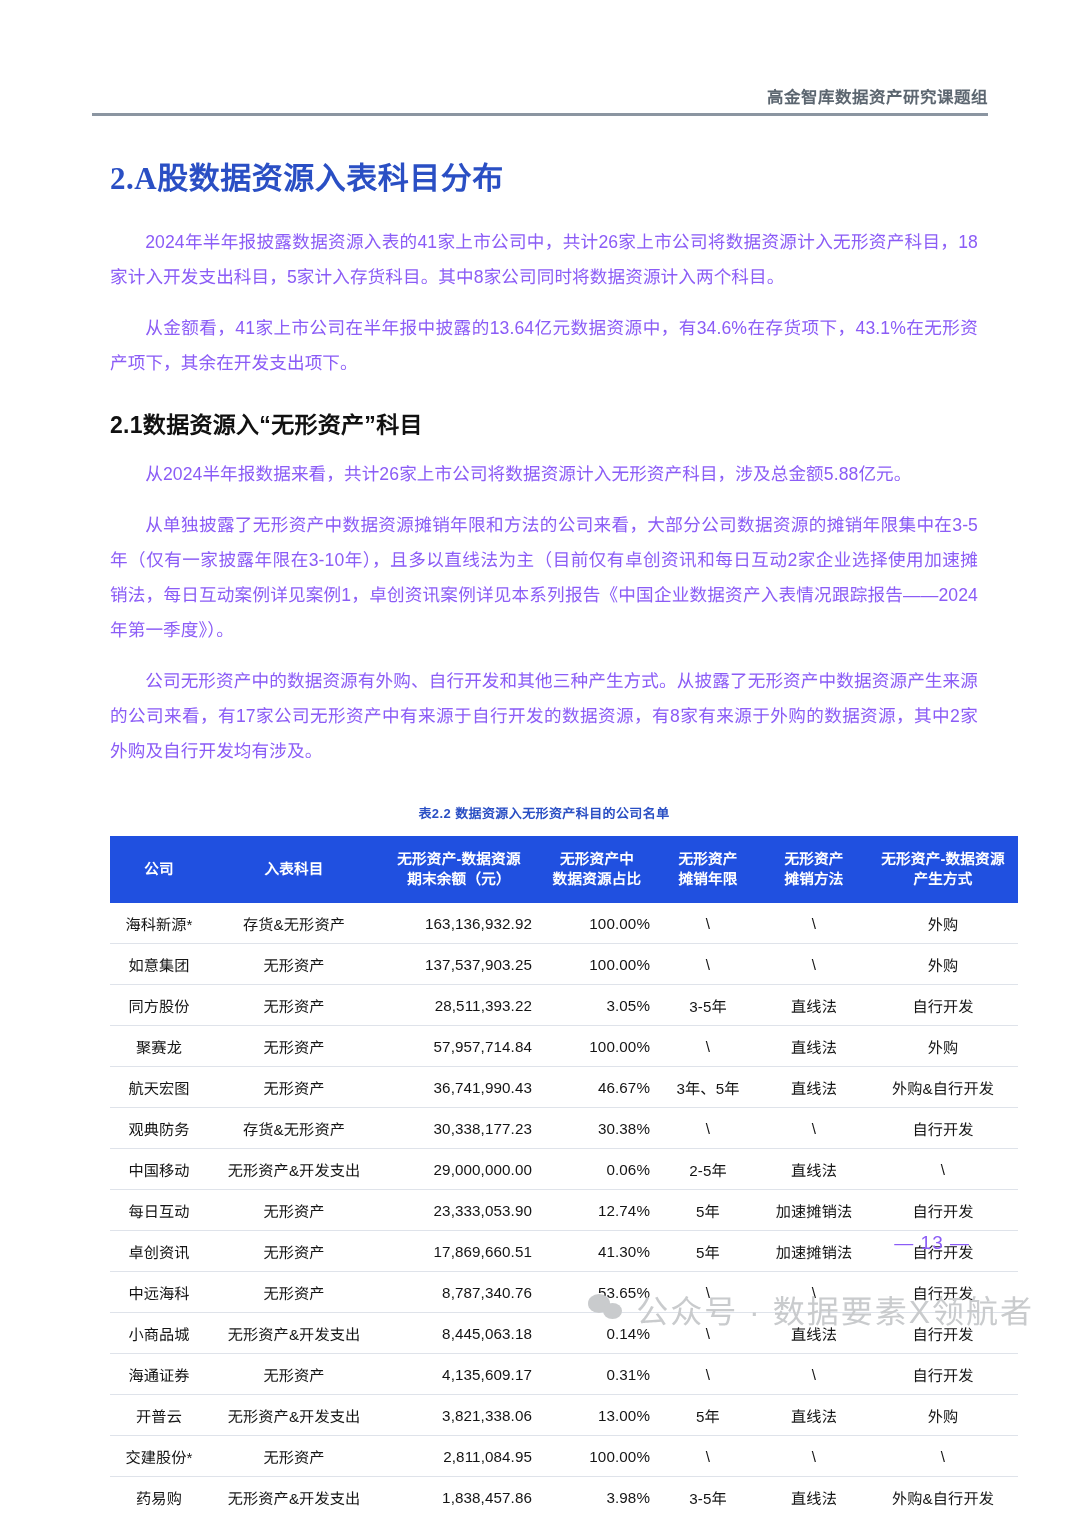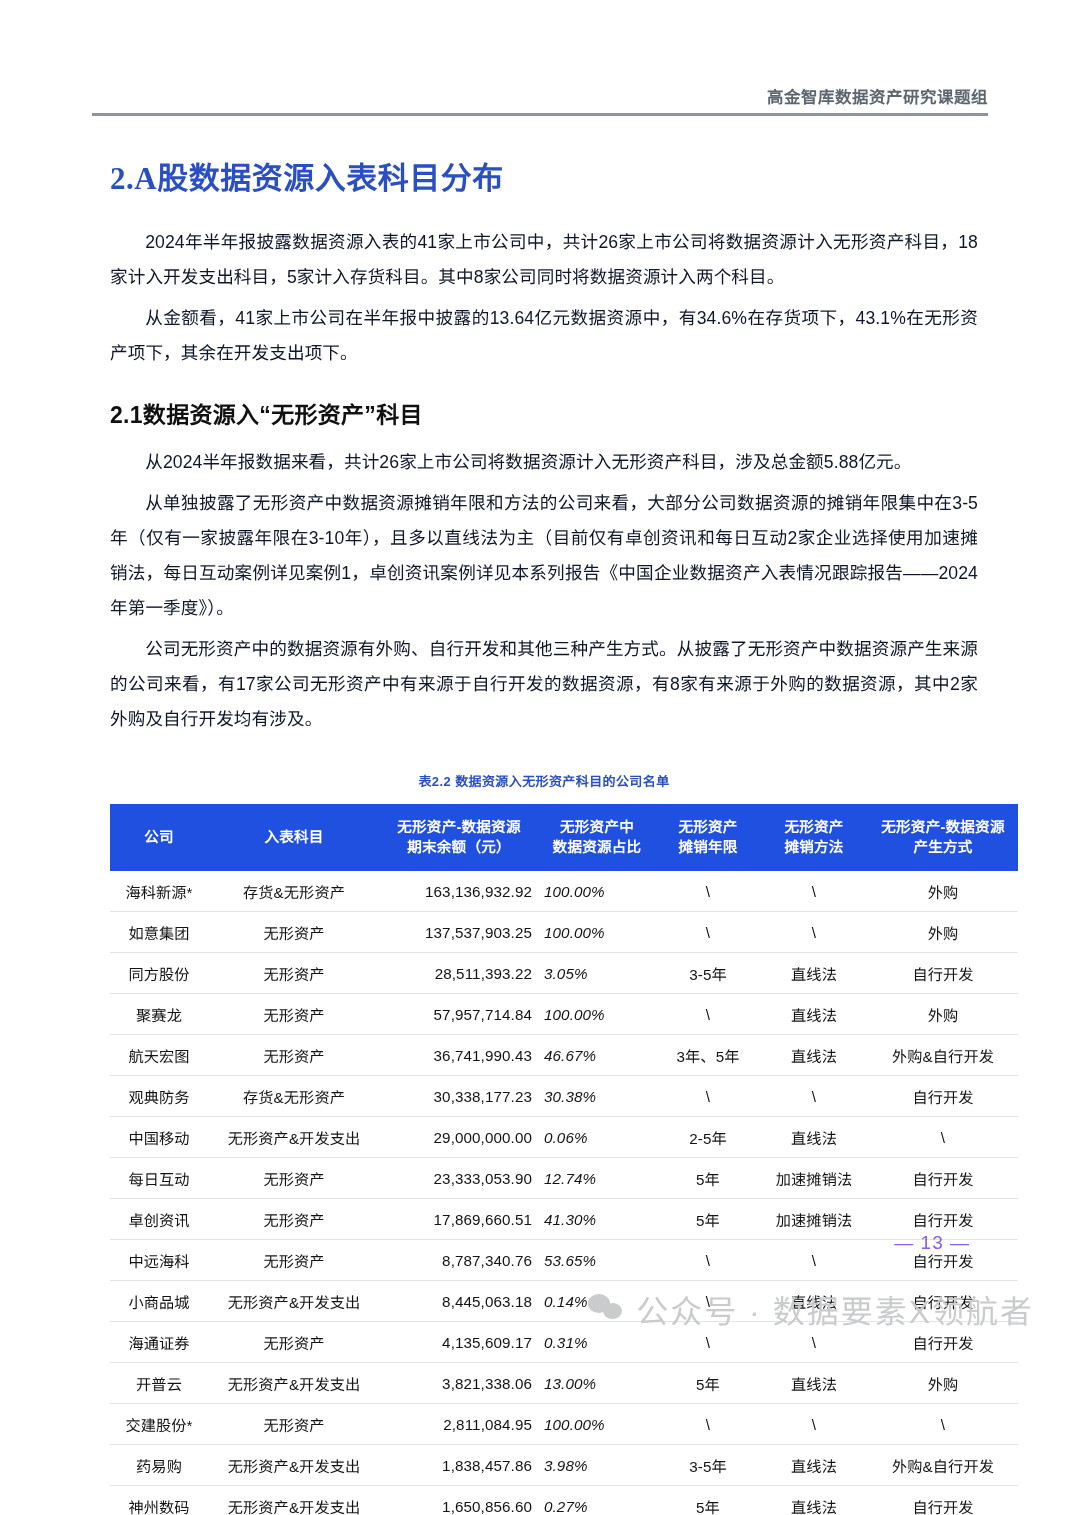--- a/index.html
+++ b/index.html
@@ -71,27 +71,27 @@
   h2.sub-title {
     margin: 30px 0 14px 0;
     font-size: 23px;
     line-height: 1.3;
     font-weight: bold;
     color: #111111;
     letter-spacing: 0.3px;
   }
 
   p.body-par {
-    margin: 4px 0 6px 0;
+    margin: 16px 0 6px 0;
     font-size: 17.6px;
     line-height: 35px;
     text-align: justify;
     text-justify: inter-ideograph;
     text-indent: 2em;
-    color: #0f172a;
+    color: #8b5cf6;
     letter-spacing: 0.1px;
   }
 
   
   .table-caption {
     margin: 34px 0 14px 0;
     text-align: center;
     font-size: 13px;
     font-weight: bold;
     color: #2a4fc4;
@@ -124,21 +124,21 @@
     color: #141414;
     background: #ffffff;
     letter-spacing: 0.1px;
   }
   table.data-table tbody tr:last-child td {
     border-bottom: 1px solid #dfe3ea;
   }
   td.c-company  { text-align: center; }
   td.c-subject  { text-align: center; padding-left: 14px; }
   td.c-amount   { text-align: right; padding-right: 30px; }
-  td.c-share    { text-align: left; padding-right: 30px; font-style: italic; }
+  td.c-share    { text-align: right; padding-right: 30px; }
   td.c-years    { text-align: center; }
   td.c-method   { text-align: center; }
   td.c-origin   { text-align: center; }
 
   col.w-company { width: 98px; }
   col.w-subject { width: 172px; }
   col.w-amount  { width: 158px; }
   col.w-share   { width: 118px; }
   col.w-years   { width: 104px; }
   col.w-method  { width: 108px; }

